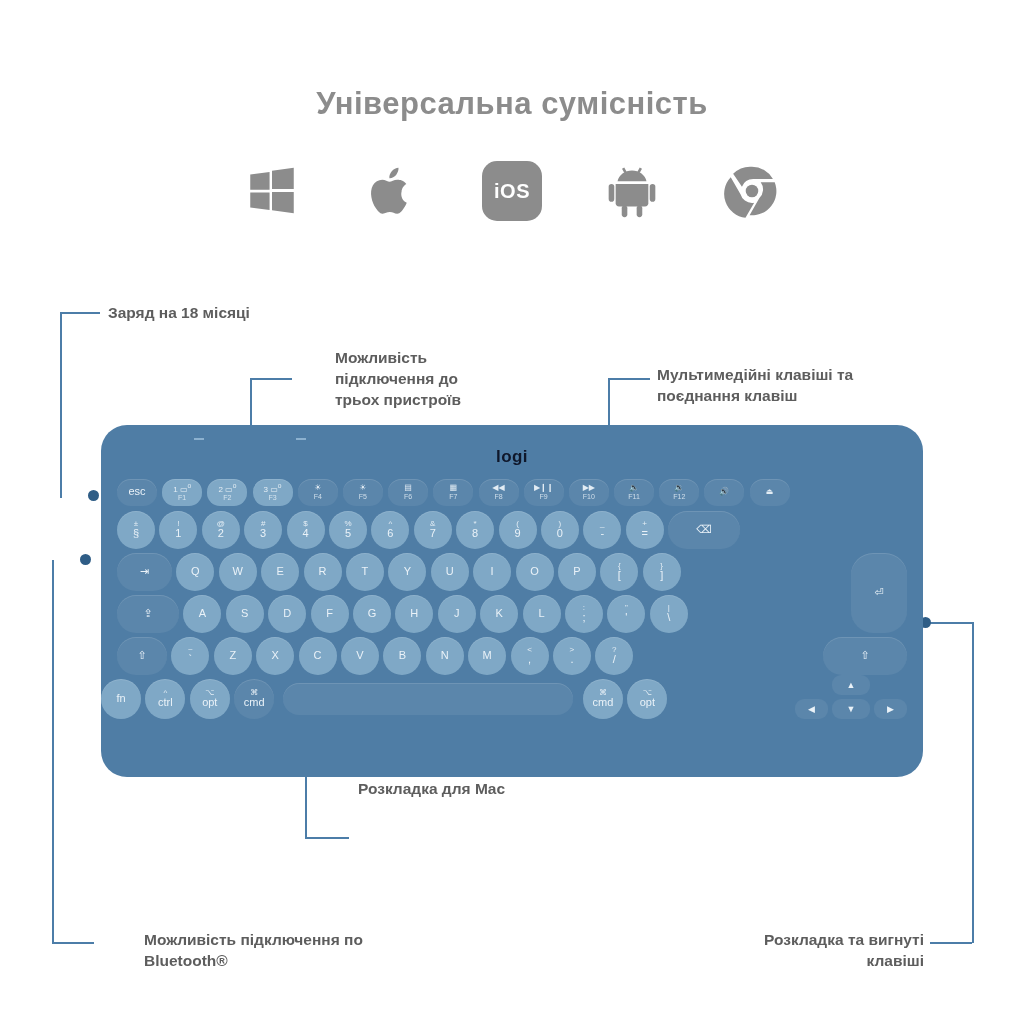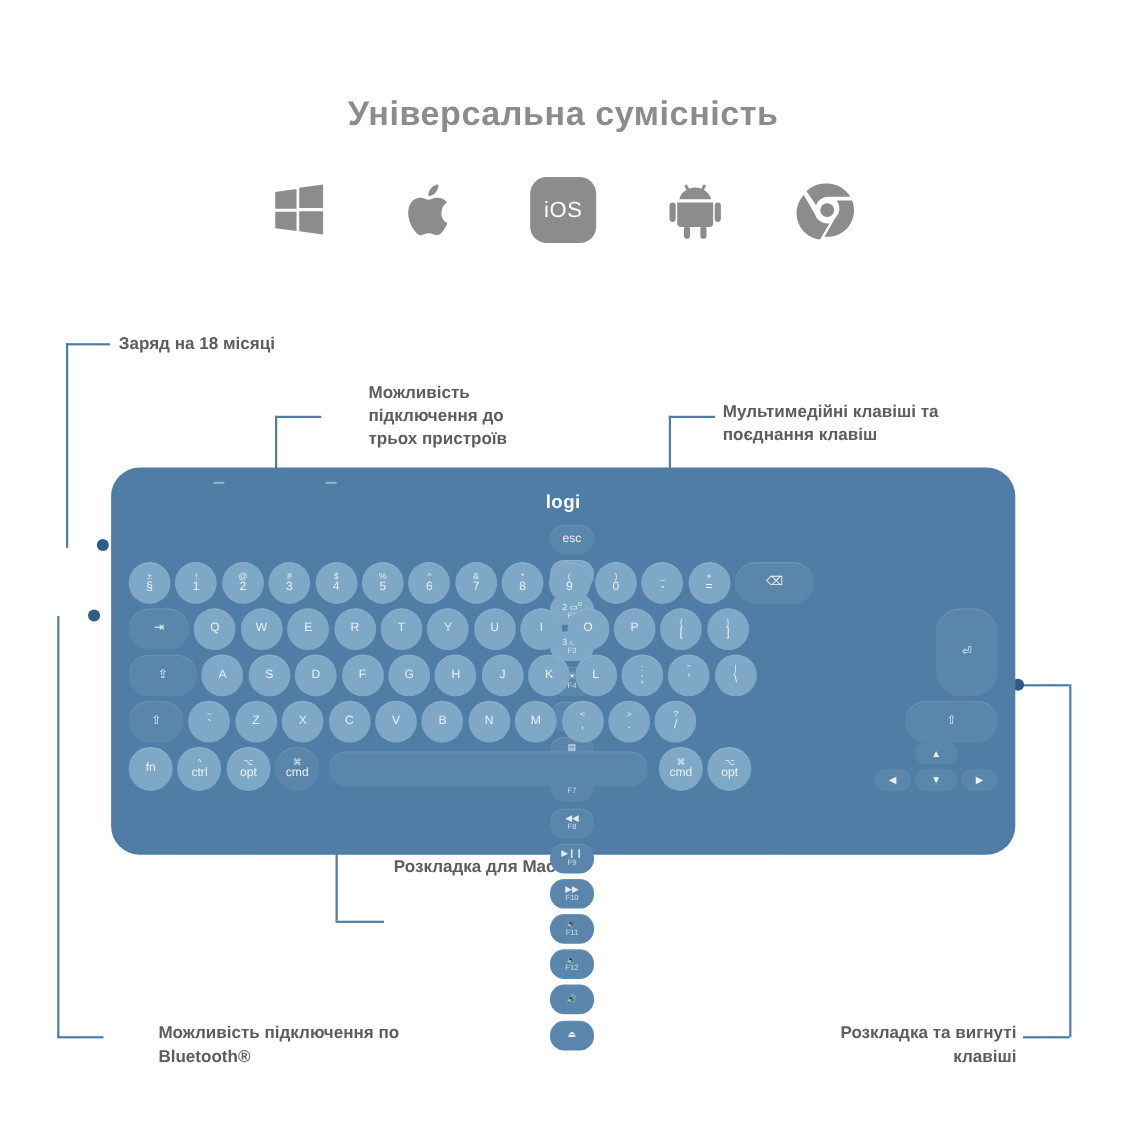--- a/index.html
+++ b/index.html
@@ -23,21 +23,21 @@
 
   
   .os-row {
     position:absolute; top:160px; left:0; width:100%;
     display:flex; justify-content:center; align-items:center; gap:58px;
   }
   .os-icon { width:62px; height:62px; display:flex; align-items:center; justify-content:center; color:#8c8c8c; }
   .ios-badge {
     width:60px; height:60px; border-radius:15px; background:#8c8c8c;
     color:#ffffff; display:flex; align-items:center; justify-content:center;
-    font-size:20px; font-weight:normal; letter-spacing:.5px;
+    font-size:20px; font-weight:bold; letter-spacing:.5px;
   }
 
   
   .callout { position:absolute; font-size:15.5px; font-weight:bold; color:#5d5d5d; line-height:1.35; white-space:pre-line; }
   .co-battery   { top:303px; left:108px; }
   .co-three     { top:348px; left:300px;margin-left:35px; }
   .co-media     { top:365px; left:657px; }
   .co-maclayout { top:779px; left:358px; }
   .co-bt        { top:930px; left:100px;margin-left:44px; }
   .co-quiet     { top:930px; right:100px; text-align:right; }
@@ -47,21 +47,21 @@
   .lead.v { width:1.6px; }
   .dot { position:absolute; width:11px; height:11px; border-radius:50%; background:#2f5d86; }
 
   
   .kb {
     position:absolute; left:101px; top:425px; width:822px; height:352px;
     background:#4f7da5; border-radius:26px;
   }
   .kb .logo {
     position:absolute; top:22px; left:0; width:100%; text-align:center;
-    color:#ffffff; font-size:17px; letter-spacing:.4px; font-weight:bold;
+    color:#0f172a; font-size:17px; letter-spacing:.4px; font-weight:bold;
   }
   .kb .nub { position:absolute; top:13px; width:10px; height:2px; background:#8cb1cf; }
 
   .row { position:absolute; left:0; width:100%; display:flex; align-items:center; }
 
   .key {
     background:#7fa8c6;
     color:#eaf2f8;
     border-radius:50%;
     display:flex; flex-direction:column;
@@ -71,26 +71,26 @@
     position:relative;
     box-shadow:0 1px 0 rgba(255,255,255,.12) inset;
   }
   .key.dark { background:#5b86ab; }
   .key.pill { border-radius:18px; }
   .key .top { font-size:8px; opacity:.95; }
   .key .main { font-size:11px; }
   .key .sub { font-size:7px; opacity:.8; }
 
   
-  .row.fn   { top:52px;  height:30px; padding-left:16px; gap:5.2px;flex-direction:column; }
+  .row.fn   { top:52px;  height:30px; padding-left:16px; gap:5.2px; }
   .row.num  { top:86px;  height:38px; padding-left:16px; gap:4.4px; }
   .row.qwe  { top:128px; height:38px; padding-left:16px; gap:4.4px; }
   .row.asd  { top:170px; height:38px; padding-left:16px; gap:4.4px; }
   .row.zxc  { top:212px; height:38px; padding-left:16px; gap:4.4px; }
-  .row.btm  { top:254px; height:40px; padding-left:16px; gap:4.4px; }
+  .row.btm  { top:254px; height:40px; gap:4.4px; }
   .k38 { width:38px; height:38px; }
   .k40 { width:40px; height:40px; }
 
   .pill-esc { width:40px; height:27px; border-radius:14px; }
   .pill-fkey{ width:40px; height:27px; border-radius:13px; }
   .pill-wide{ border-radius:19px; height:38px; }
 
   .arrows { position:absolute; right:16px; top:250px; width:112px; height:46px; }
   .arrow { position:absolute; background:#5b86ab; border-radius:9px; display:flex; align-items:center; justify-content:center; color:#eaf2f8; font-size:9px; }
   .ar-up   { left:37px; top:0;   width:38px; height:20px; }

